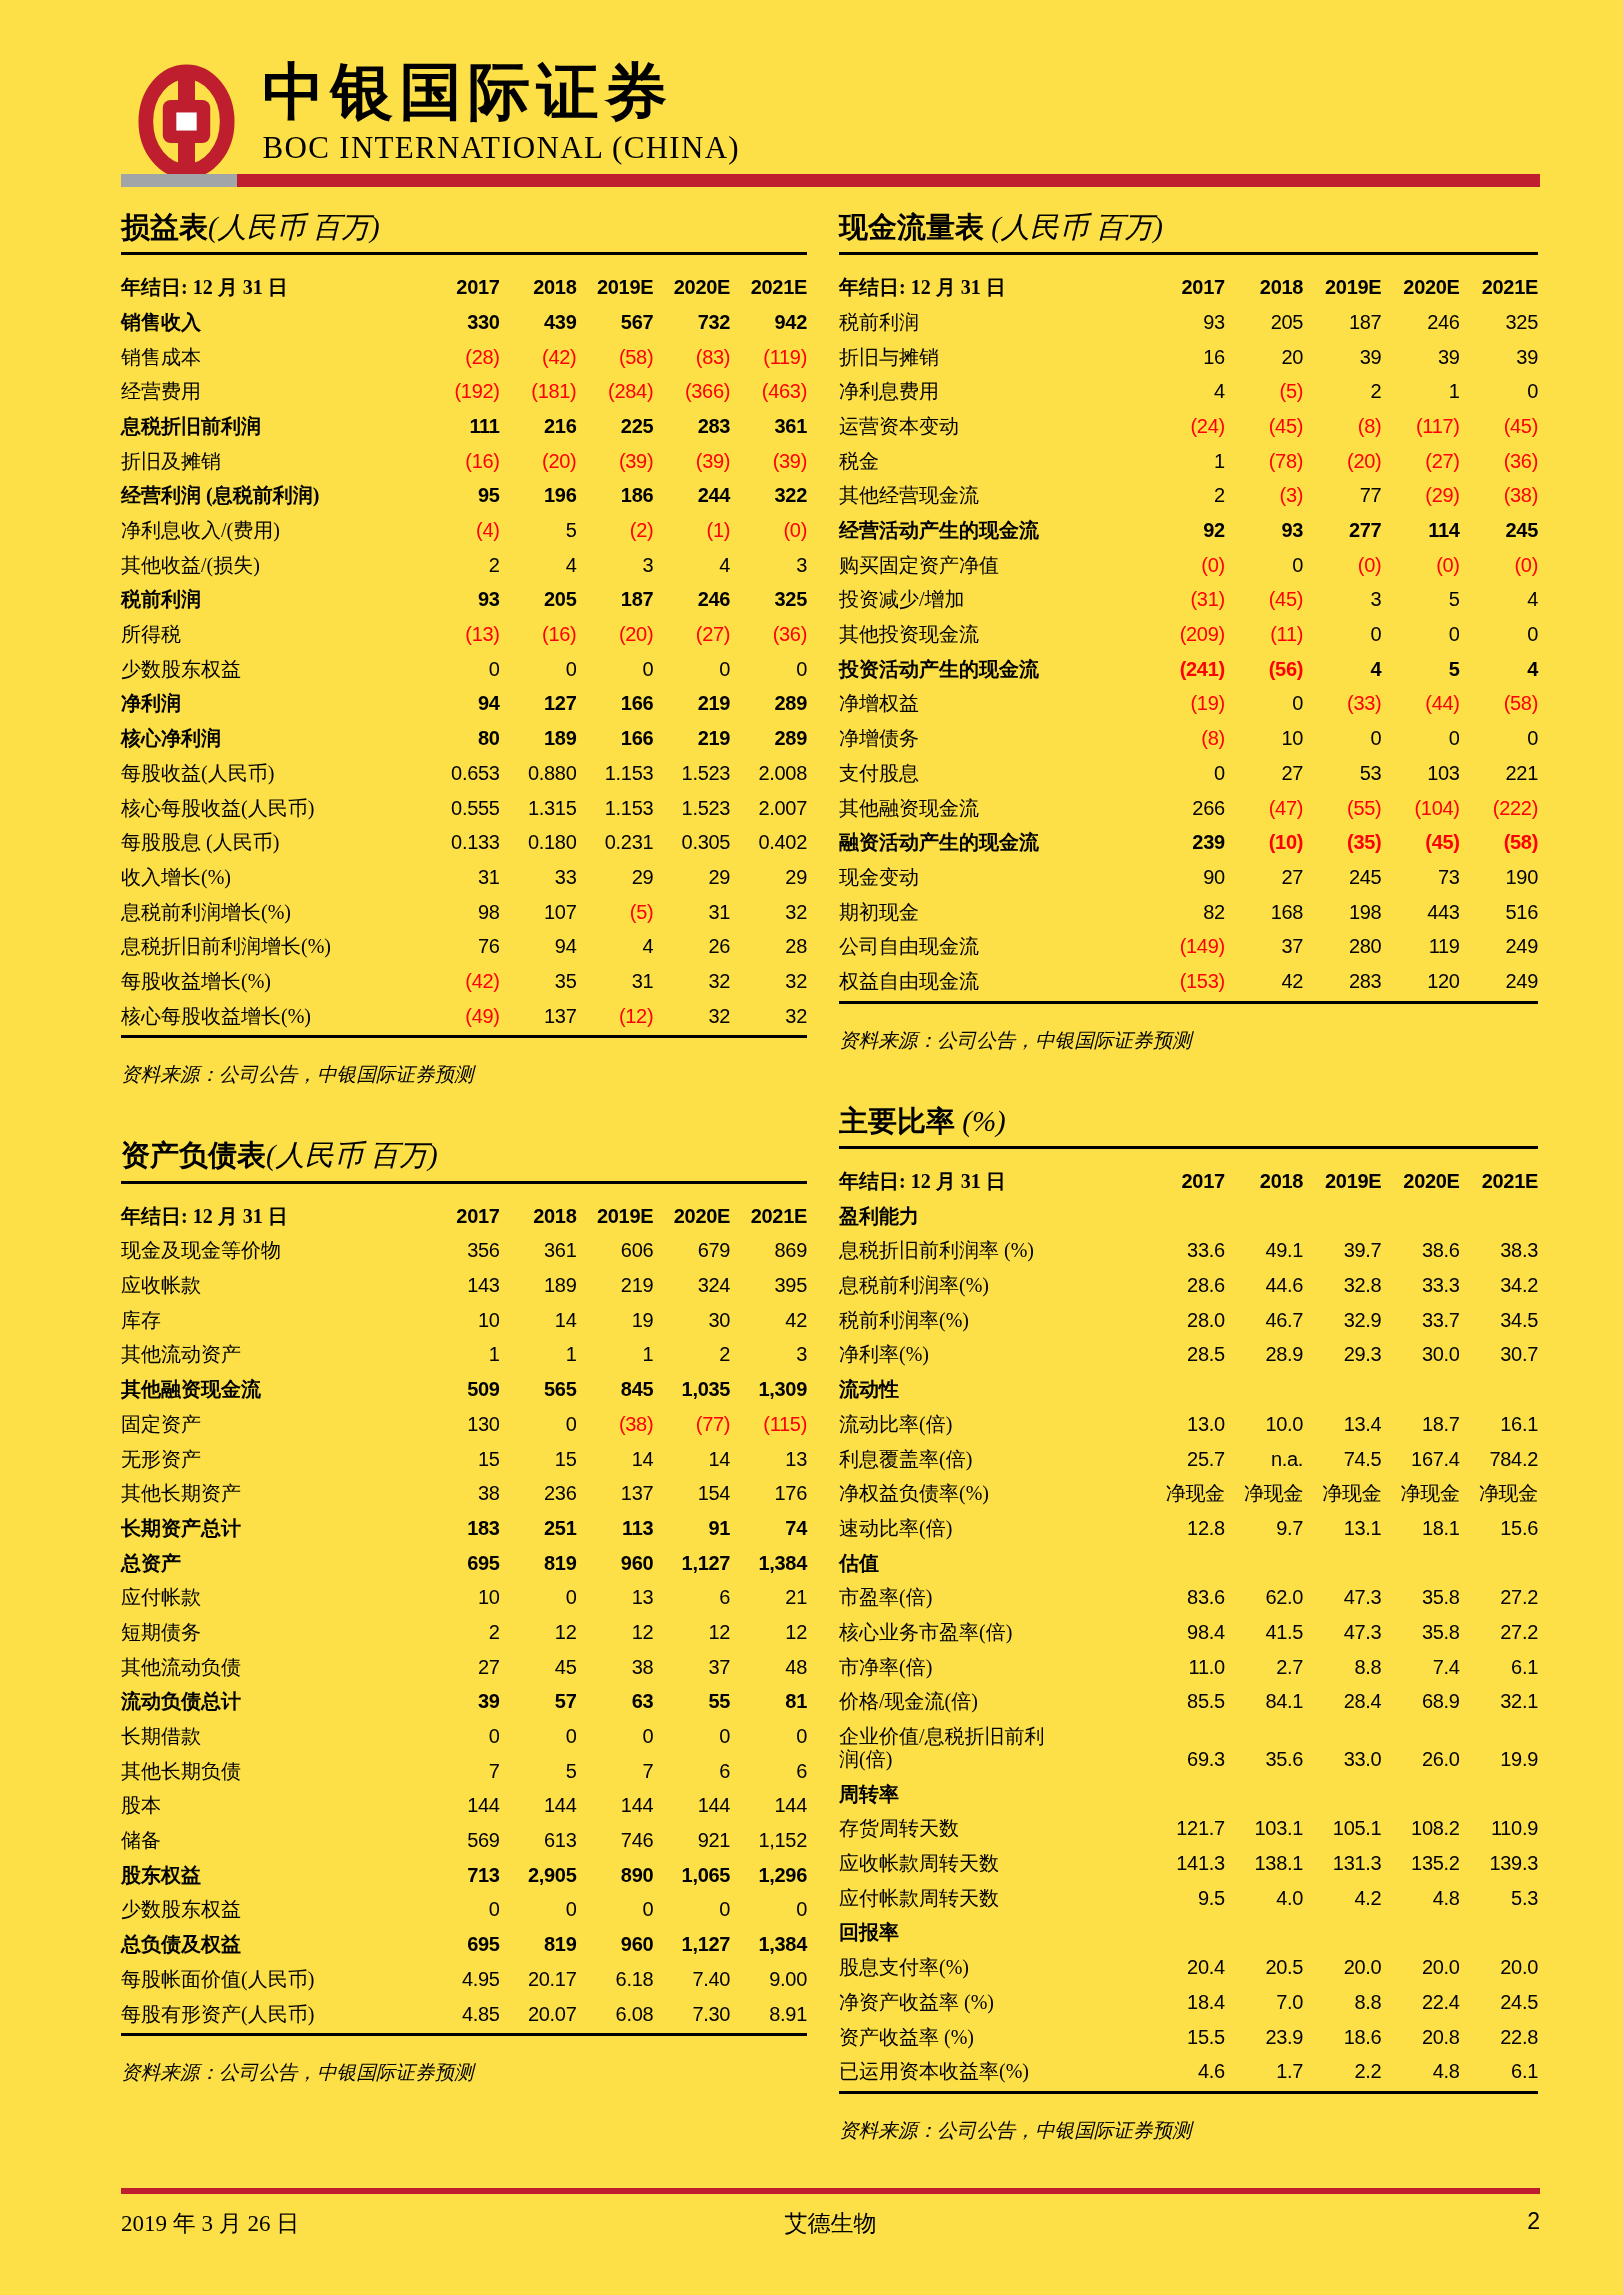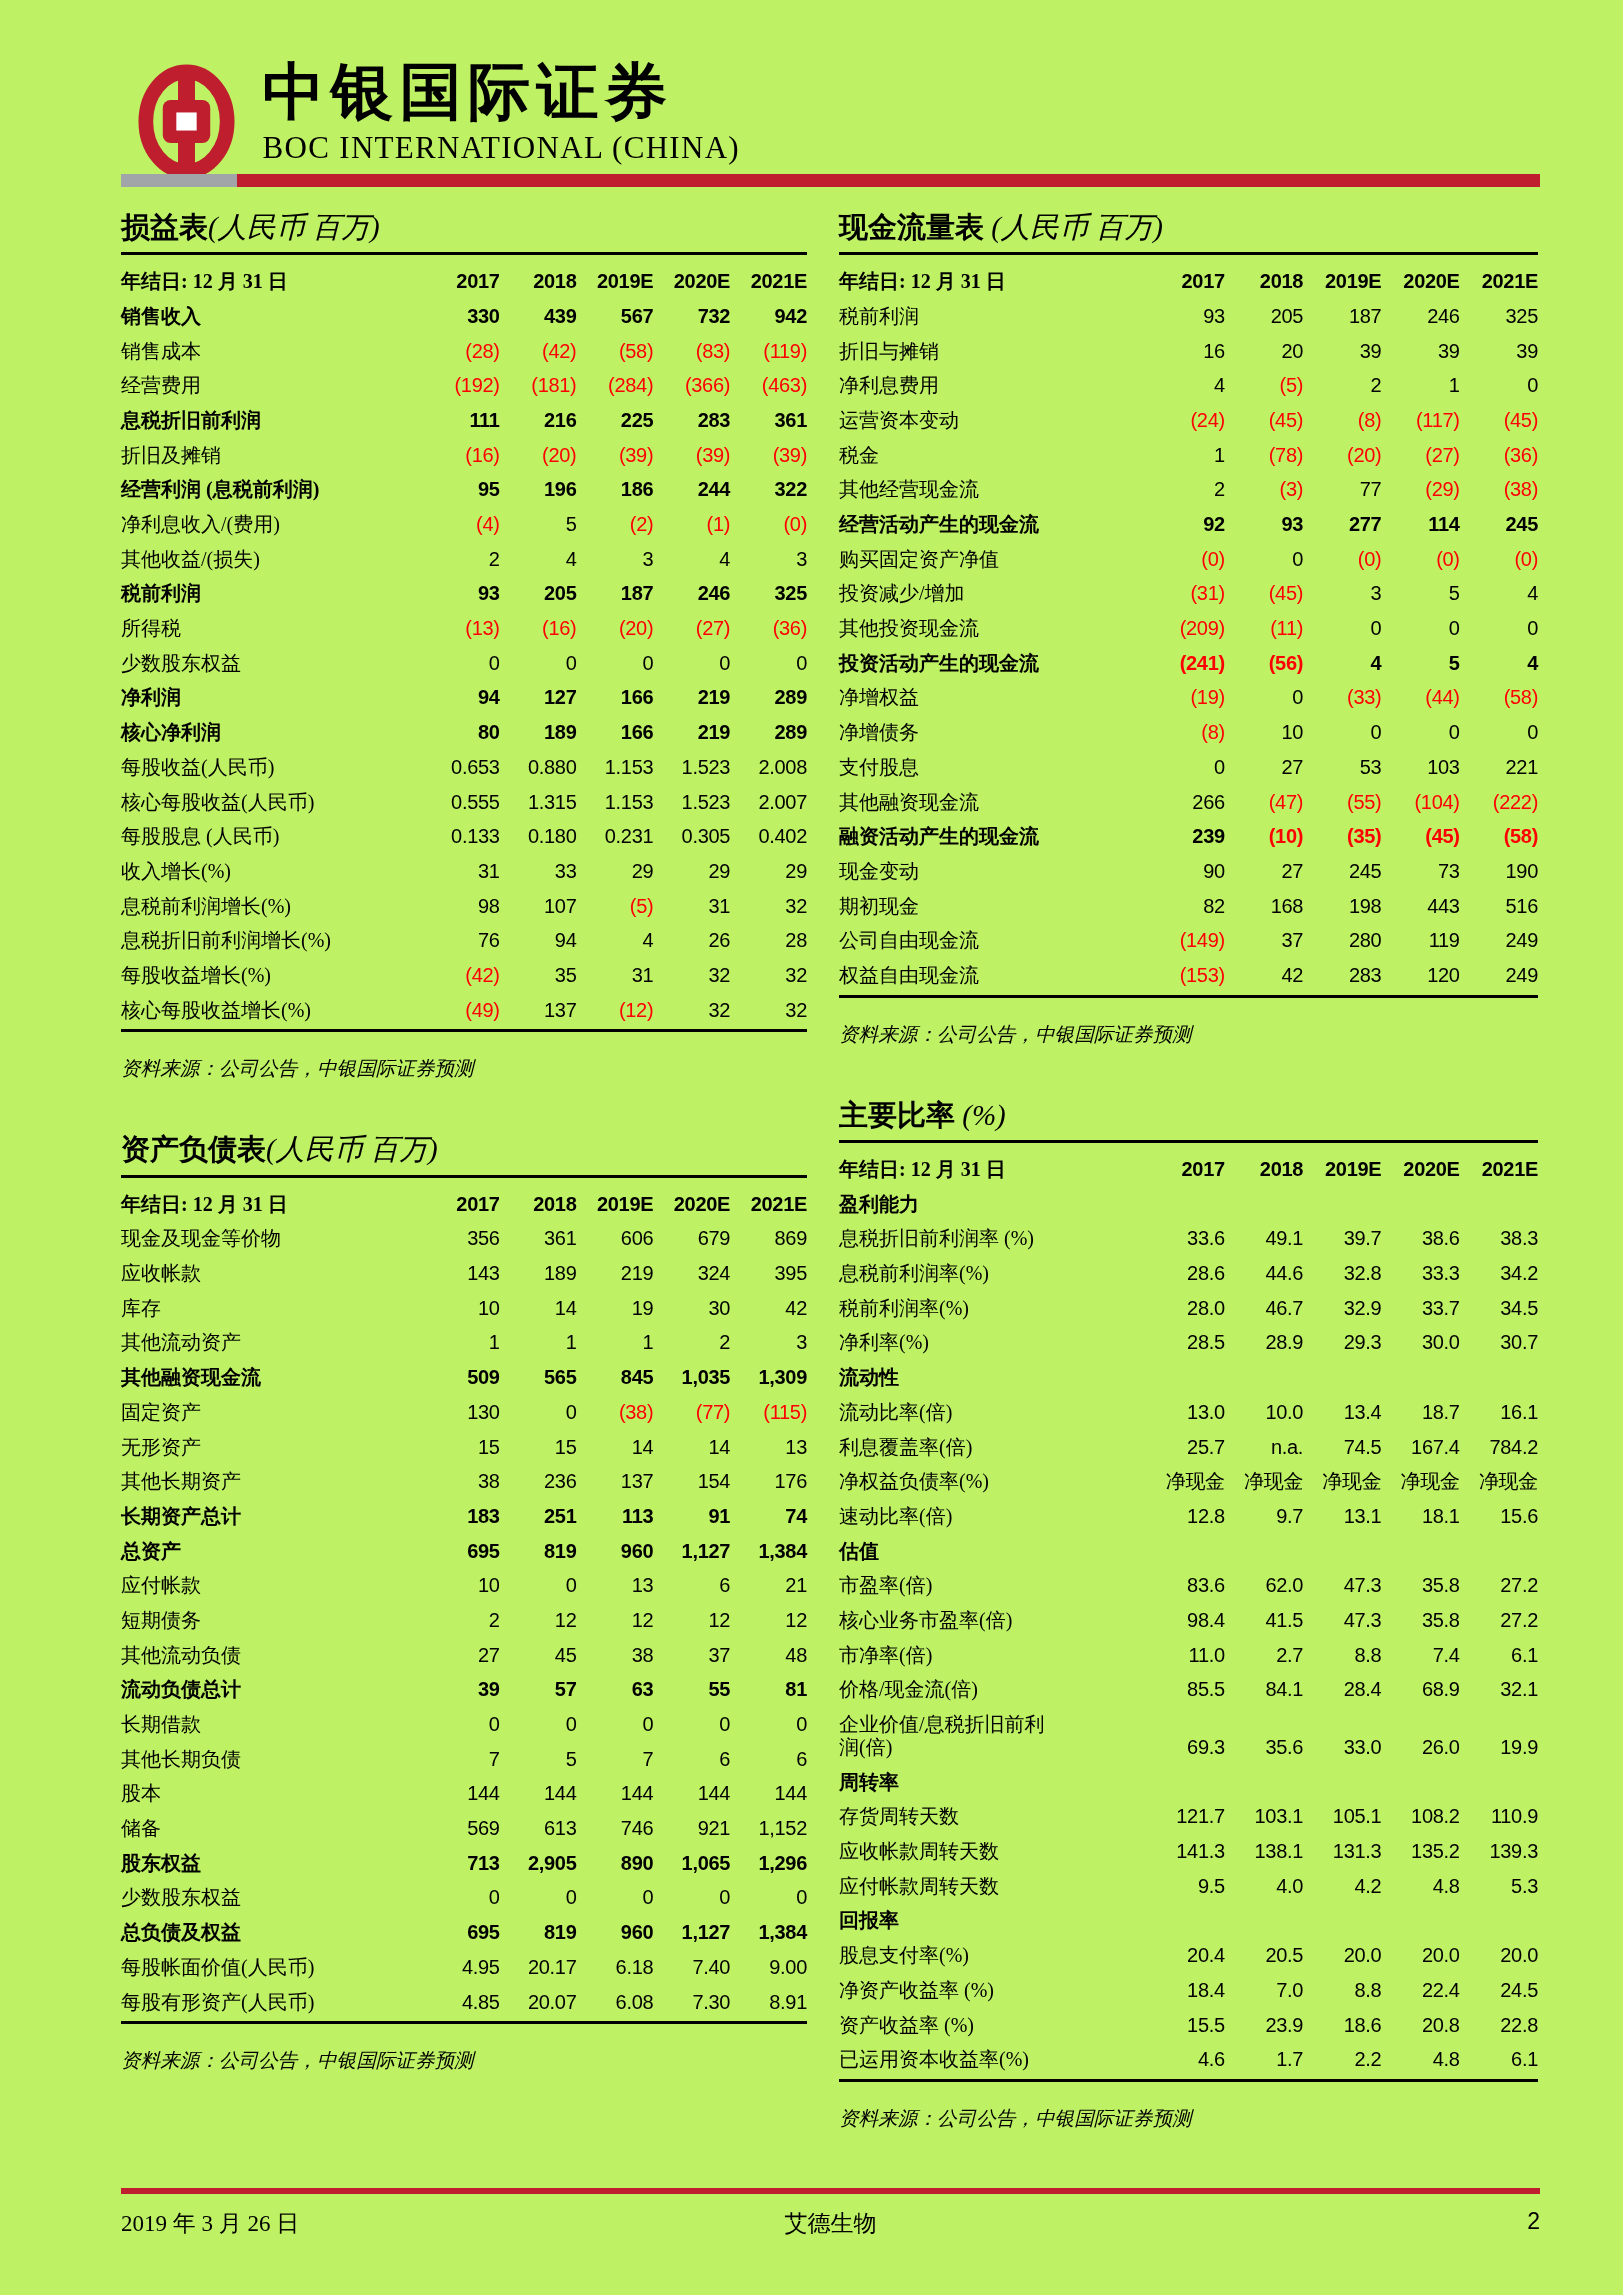--- a/index.html
+++ b/index.html
@@ -1,19 +1,19 @@
 <!DOCTYPE html>
 <html style="font-size:10.5px"><head>
 <meta charset="utf-8">
 <style>
   html,body{margin:0;padding:0;background:#e8e8e8;}
   .page{
     position:relative;
     width:1623px;height:2295px;
-    background:#bef264;
+    background:#fde047;
     overflow:hidden;
     font-family:"Liberation Serif","DejaVu Serif",serif;
     color:#000;
   }
   
   .brand{position:absolute;left:130px;top:60px;display:flex;align-items:flex-start;gap:19.6px;}
   .brand svg{display:block;}
   .brand-text{display:flex;flex-direction:column;}
   .brand-cn{font-size:62px;font-weight:bold;letter-spacing:6.5px;line-height:1.05;white-space:nowrap;}
   .brand-en{font-size:31px;letter-spacing:1.3px;margin-top:5.2px;white-space:nowrap;}
@@ -39,21 +39,21 @@
     text-align:left;
     font-family:"Liberation Serif","DejaVu Serif",serif;
     white-space:pre-line;
     width:44%;
   }
   table.fin td.num{
     text-align:right;
     font-family:"Liberation Sans","DejaVu Sans",sans-serif;
     letter-spacing:-0.3px;
   }
-  table.fin tr.hdr td{font-weight:bold;padding-top:15px;}
+  table.fin tr.hdr td{font-weight:bold;padding-top:21px;}
   table.fin tr.b td{font-weight:bold;}
   table.fin td.neg{color:#ff0000;}
   .bottom-rule{border-bottom:3.3px solid #000;margin-top:2.6px;}
   .source{font-size:19.6px;font-style:italic;padding-top:23px;}
   
   .footline{position:absolute;left:121px;top:2188px;width:1419px;height:5.9px;background:#be1e2d;}
   .footer{position:absolute;left:121px;top:2208px;width:1419px;height:33px;font-size:23px;}
   .f-date{position:absolute;left:0;top:0;}
   .f-company{position:absolute;left:50%;top:0;transform:translateX(-50%);}
   .f-page{position:absolute;right:0;top:0;font-family:"Liberation Sans","DejaVu Sans",sans-serif;}

